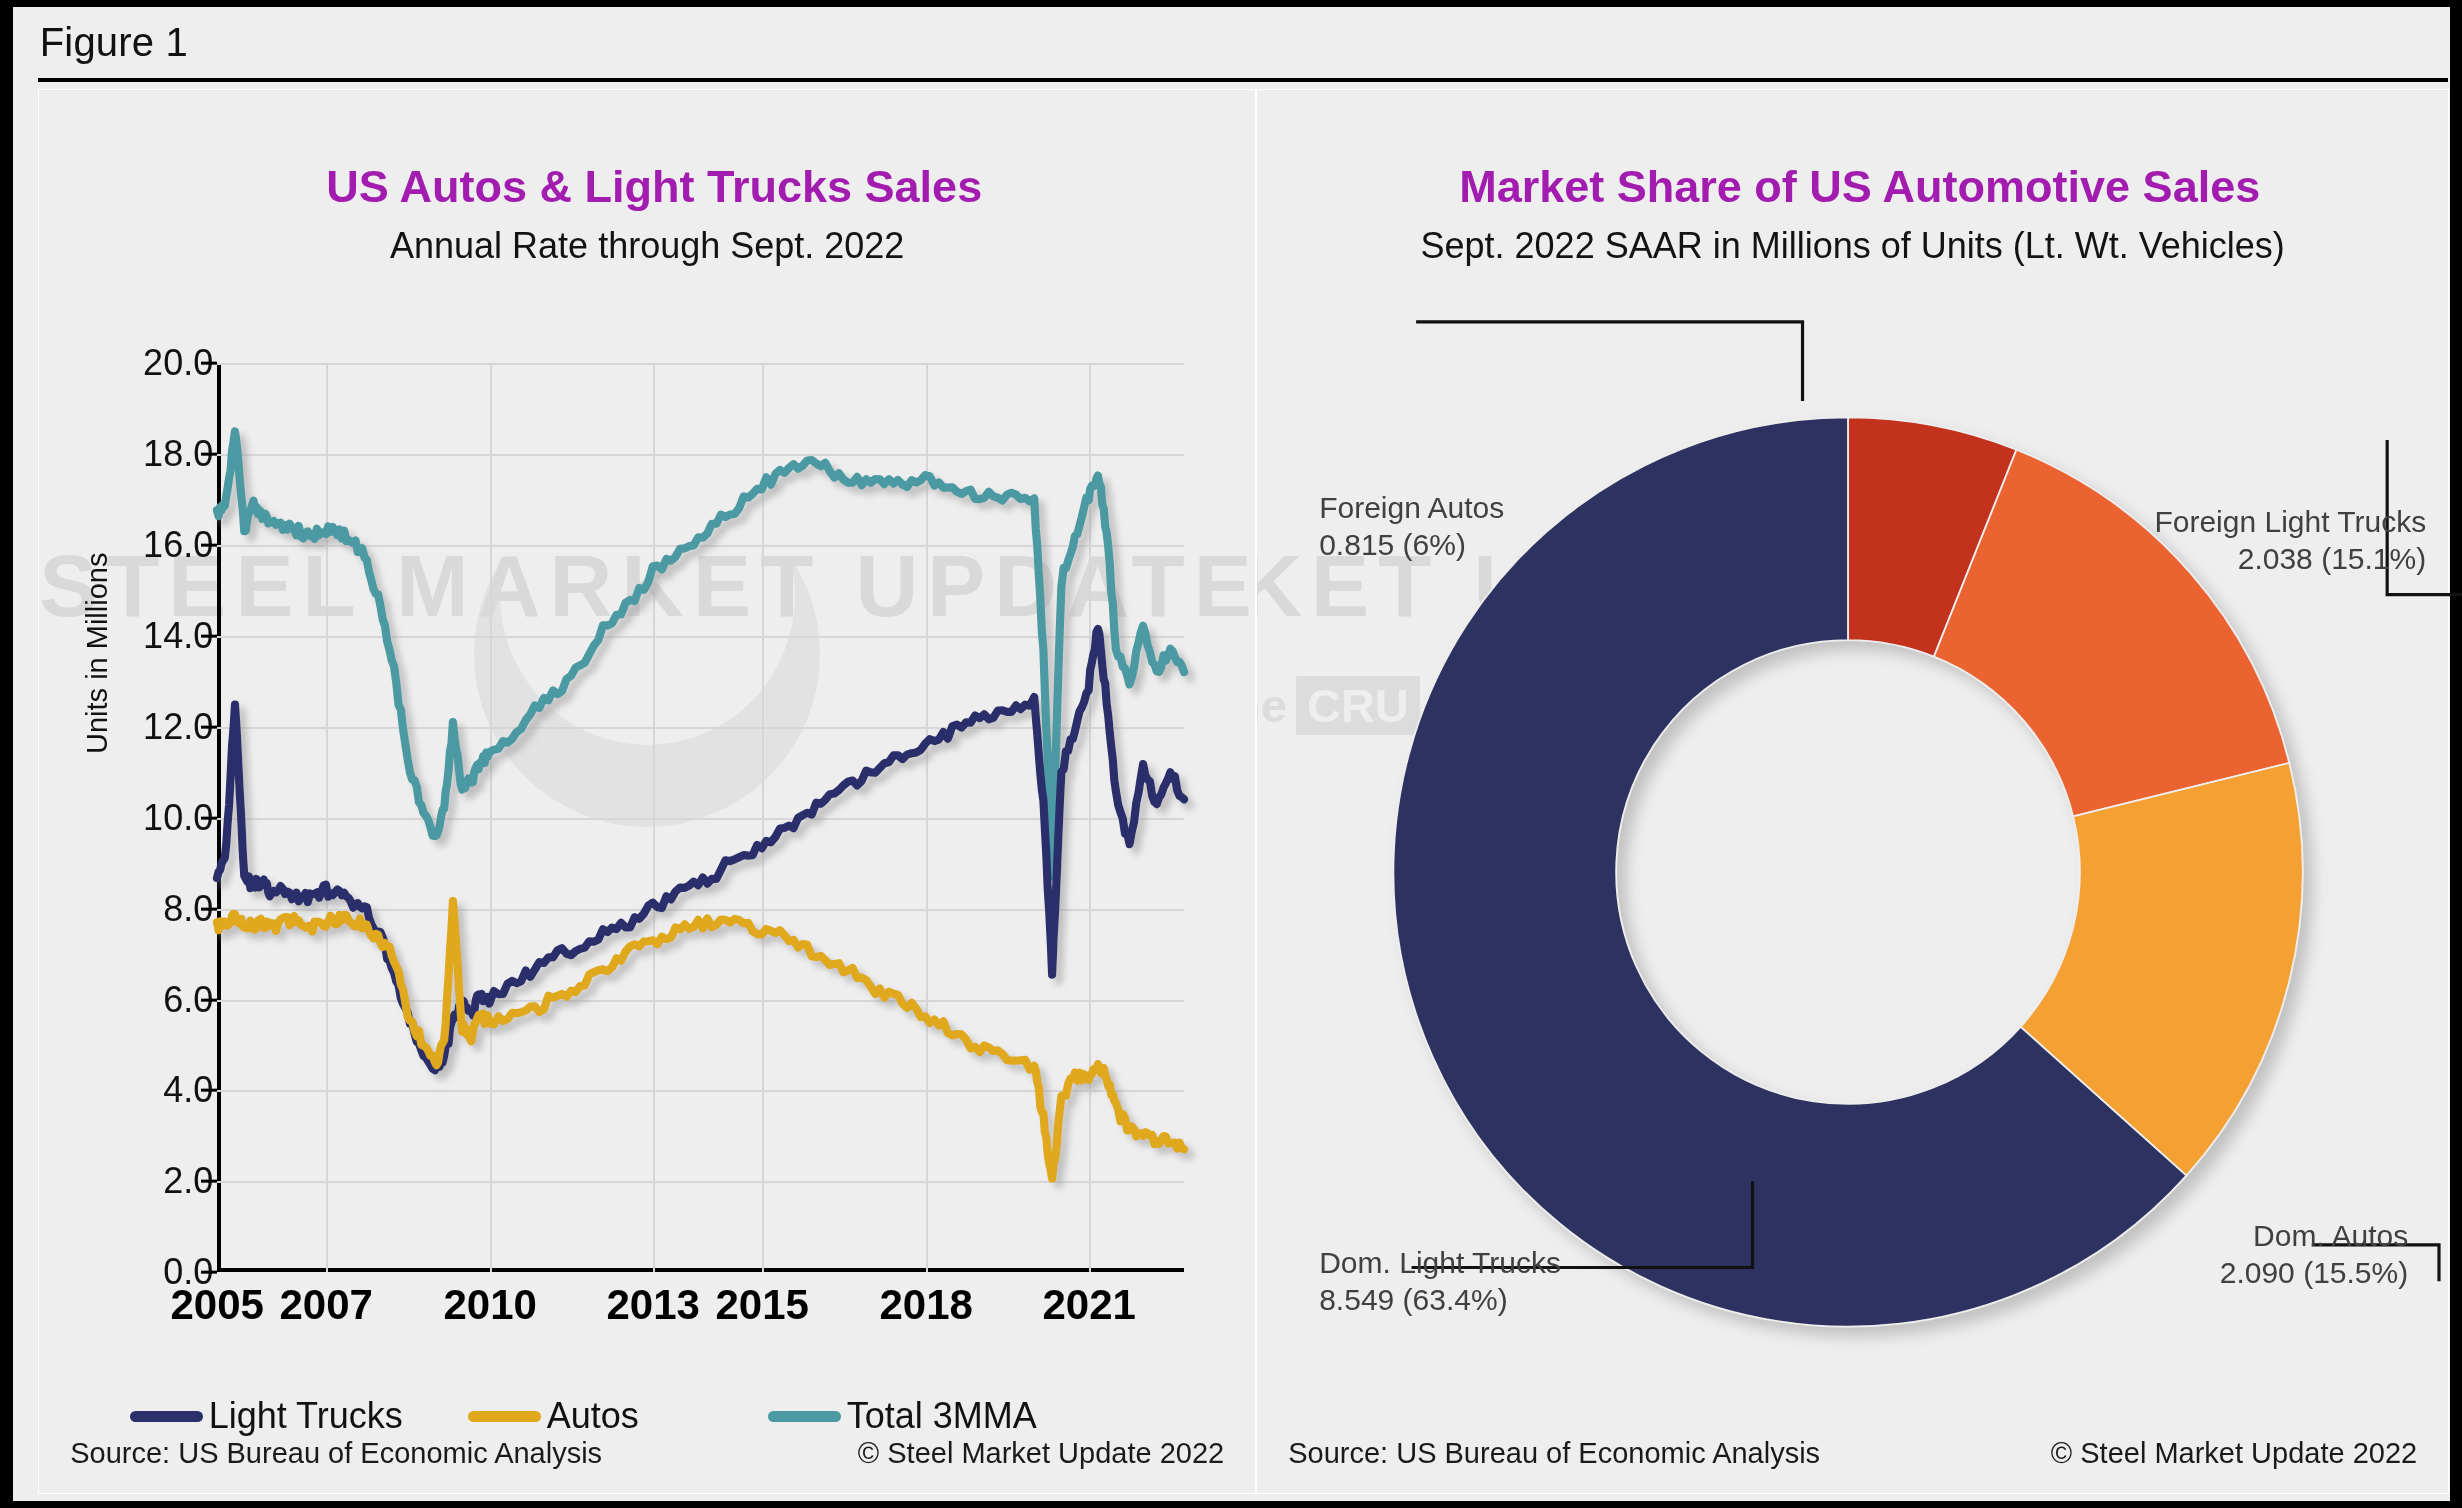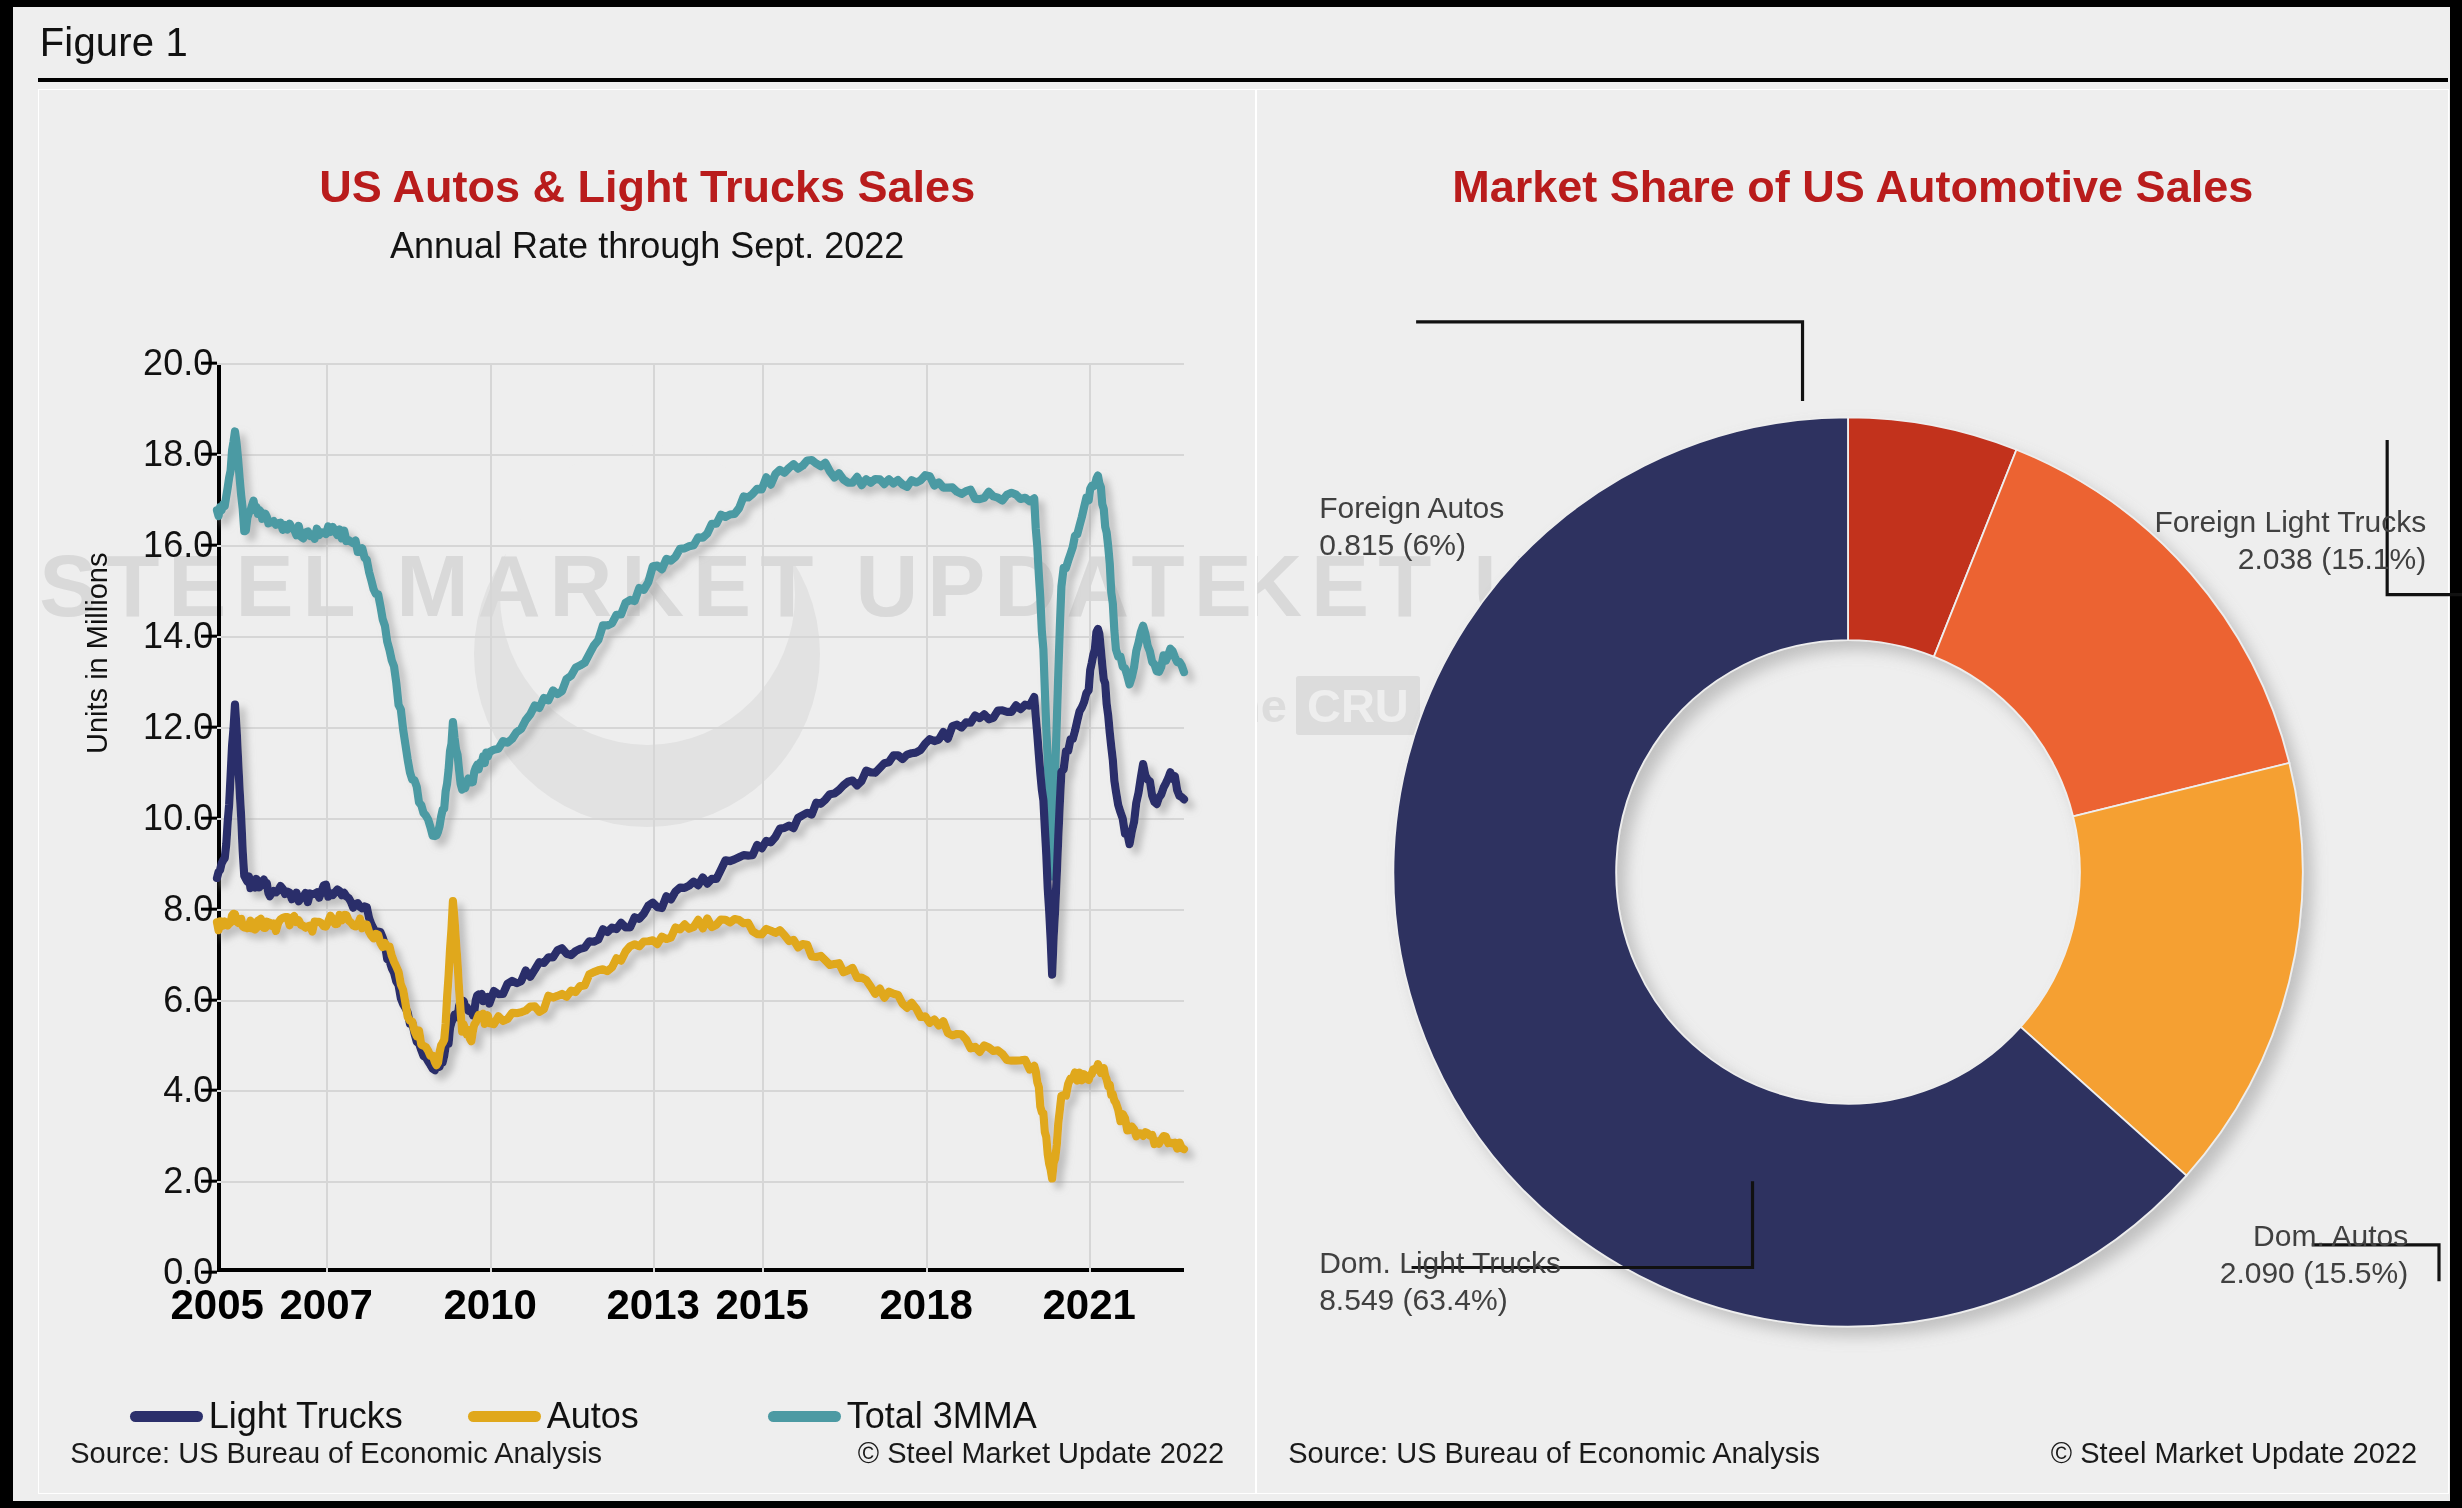--- a/index.html
+++ b/index.html
@@ -61,22 +61,22 @@
     width:346px;height:346px;border-radius:50%;
     background:#e2e2e2;
   }
   .wm-swoosh:after{
     content:"";position:absolute;left:25.5px;top:-36px;
     width:295px;height:300px;border-radius:50%;background:#eeeeee;
   }
 
   
   .chart-title{
-    position:absolute;left:0;width:100%;text-align:center;
-    font-size:45px;font-weight:700;color:#b91c1c;
+    position:absolute;left:7px;width:100%;text-align:center;
+    font-size:45px;font-weight:700;color:#a21caf;
   }
   .chart-sub{
     position:absolute;left:0;width:100%;text-align:center;
     font-size:36px;color:#131313;
   }
 
   
   .plot{
     position:absolute;left:178px;top:273px;width:967px;height:909px;
   }
@@ -236,20 +236,21 @@
     <div class="panel right">
 
       <div class="wm">
         <div class="wm-text" style="text-align:left;left:-600px;width:1819px">STEEL MARKET UPDATE</div>
         <div class="wm-sub" style="text-align:left;left:-200px;width:1455px">
           <span>part of the</span><span class="wm-cru">CRU</span><span>Group</span>
         </div>
       </div>
 
       <div class="chart-title" style="top:71px">Market Share of US Automotive Sales</div>
+      <div class="chart-sub" style="top:135px">Sept. 2022 SAAR in Millions of Units (Lt. Wt. Vehicles)</div>
 
       <div class="donut-wrap">
         <svg id="donut-svg" width="1182" height="1182" viewBox="0 0 1300 1300" style="position:absolute;left:0px;top:191px;overflow:visible">
           <defs>
             <filter id="donutshadow" x="-20%" y="-20%" width="160%" height="160%">
               <feDropShadow dx="10" dy="10" stdDeviation="8" flood-color="#8a8a8a" flood-opacity="0.45"></feDropShadow>
             </filter>
           </defs>
           <g id="donut-group" filter="url(#donutshadow)">
               <path d="M650 150 A500 500 0 0 1 835.24807982423 185.58300104169774 L744.4765207103574 413.1473305312659 A255 255 0 0 0 650 395 Z" fill="#c2311d" stroke="#eeeeee" stroke-width="2"></path>

